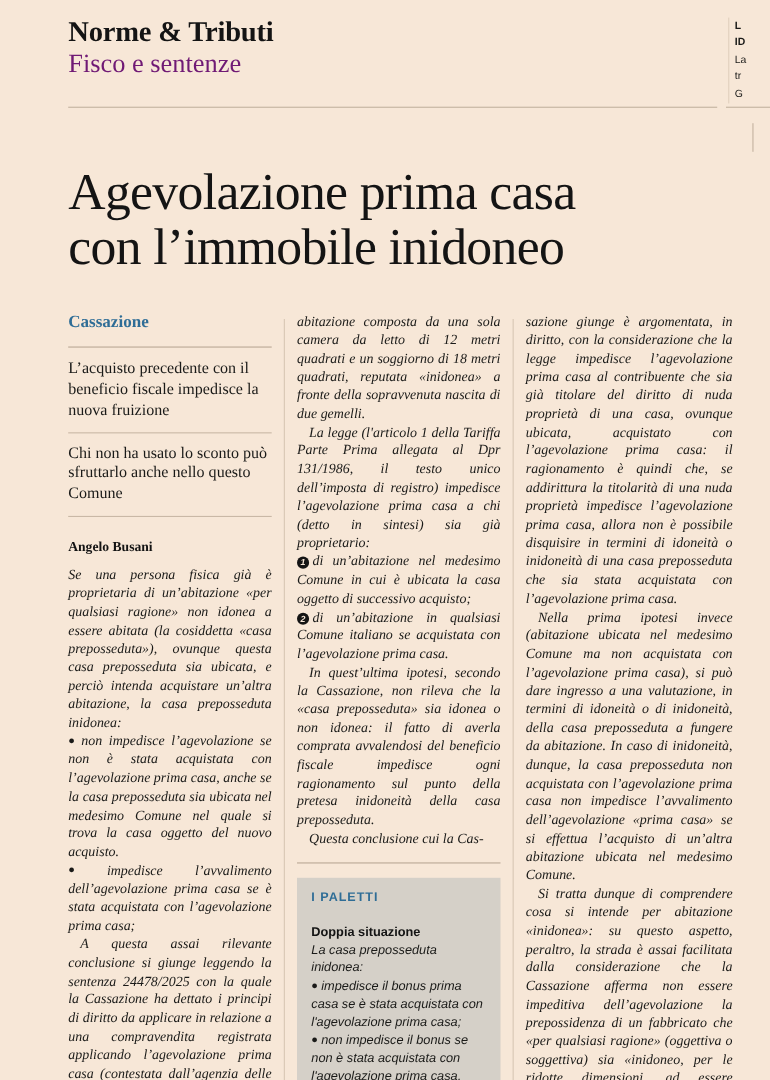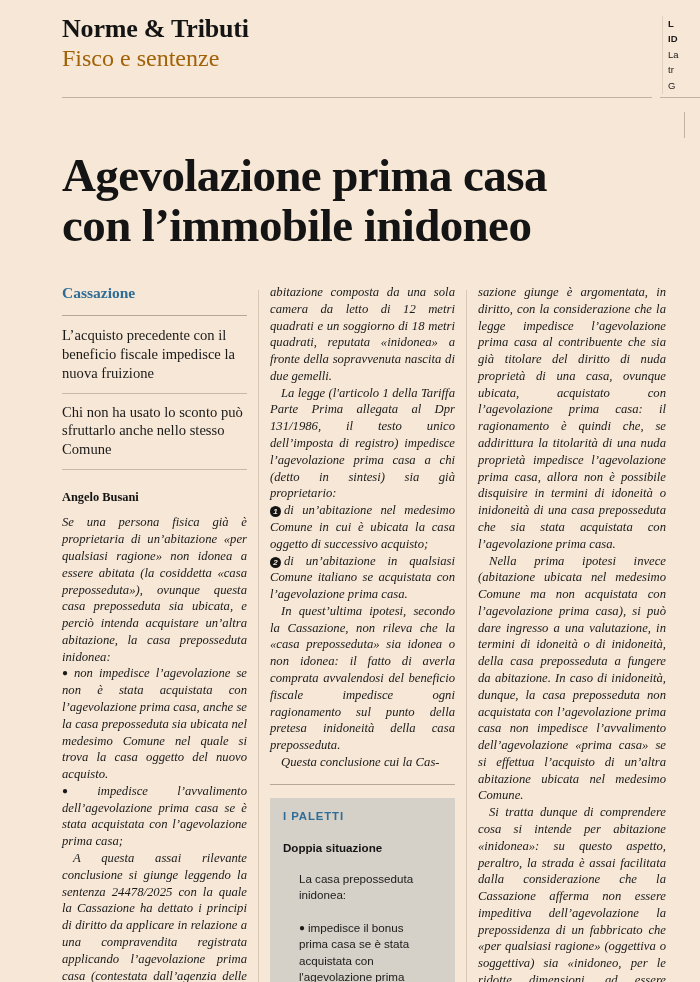--- a/index.html
+++ b/index.html
@@ -32,21 +32,21 @@
   .masthead-title {
     font-size: 26px;
     font-weight: bold;
     letter-spacing: -0.2px;
     line-height: 1.12;
     color: #141414;
   }
   .masthead-sub {
     font-size: 24px;
     line-height: 1.18;
-    color: #a16207;
+    color: #701a75;
     margin-top: 1px;
   }
 
   
   .rail {
     position: absolute;
     left: 668px;
     top: 16px;
     width: 34px;
     overflow: hidden;
@@ -91,21 +91,21 @@
   }
 
   
   .headline {
     position: absolute;
     left: 62px;
     top: 120px;
     width: 600px;
     font-size: 47px;
     line-height: 1.06;
-    font-weight: bold;
+    font-weight: normal;
     letter-spacing: -0.6px;
     color: #141414;
   }
   .headline .l2 { display: block; }
 
   
   .cols {
     position: absolute;
     left: 62px;
     top: 284px;
@@ -221,21 +221,21 @@
     font-weight: bold;
     color: #141414;
     line-height: 1.3;
     margin-bottom: 1px;
   }
   .infobox-text {
     font-size: 11.6px;
     line-height: 1.42;
     color: #1a1a18;
   }
-  .infobox-text p { margin: 16px; }
+  .infobox-text p { margin: 0; font-style: italic; }
   .infobox-rule {
     height: 1px;
     background: #b9a795;
     margin-bottom: 13px;
   }
 </style>
 </head>
 <body>
 
 <div class="page">
@@ -266,21 +266,21 @@
   <div class="cols">
 
     <div class="colrule colrule-a"></div>
     <div class="colrule colrule-b"></div>
 
     <div class="col col-1">
       <div class="kicker">Cassazione</div>
       <div class="hr"></div>
       <div class="summary">L’acquisto precedente con il beneficio fiscale impedisce la nuova fruizione</div>
       <div class="hr-thin"></div>
-      <div class="summary">Chi non ha usato lo sconto può sfruttarlo anche nello stesso Comune</div>
+      <div class="summary">Chi non ha usato lo sconto può sfruttarlo anche nello questo Comune</div>
       <div class="hr-thin"></div>
       <div class="byline">Angelo Busani</div>
 
       <div class="body-text" style="margin-top:9px;">
         <p class="noindent">Se una persona fisica già è proprietaria di un’abitazione «per qualsiasi ragione» non idonea a essere abitata (la cosiddetta «casa preposseduta»), ovunque questa casa preposseduta sia ubicata, e perciò intenda acquistare un’altra abitazione, la casa preposseduta inidonea:</p>
         <p class="bullet"><span class="bullet-mark">●</span><span>non impedisce l’agevolazione se non è stata acquistata con l’agevolazione prima casa, anche se la casa preposseduta sia ubicata nel medesimo Comune nel quale si trova la casa oggetto del nuovo acquisto.</span></p>
         <p class="bullet"><span class="bullet-mark">●</span><span>impedisce l’avvalimento dell’agevolazione prima casa se è stata acquistata con l’agevolazione prima casa;</span></p>
         <p>A questa assai rilevante conclusione si giunge leggendo la sentenza 24478/2025 con la quale la Cassazione ha dettato i principi di diritto da applicare in relazione a una compravendita registrata applicando l’agevolazione prima casa (contestata dall’agenzia delle Entrate) e stipulata da un’acquirente già proprietaria di altra</p>
       </div>
     </div>

